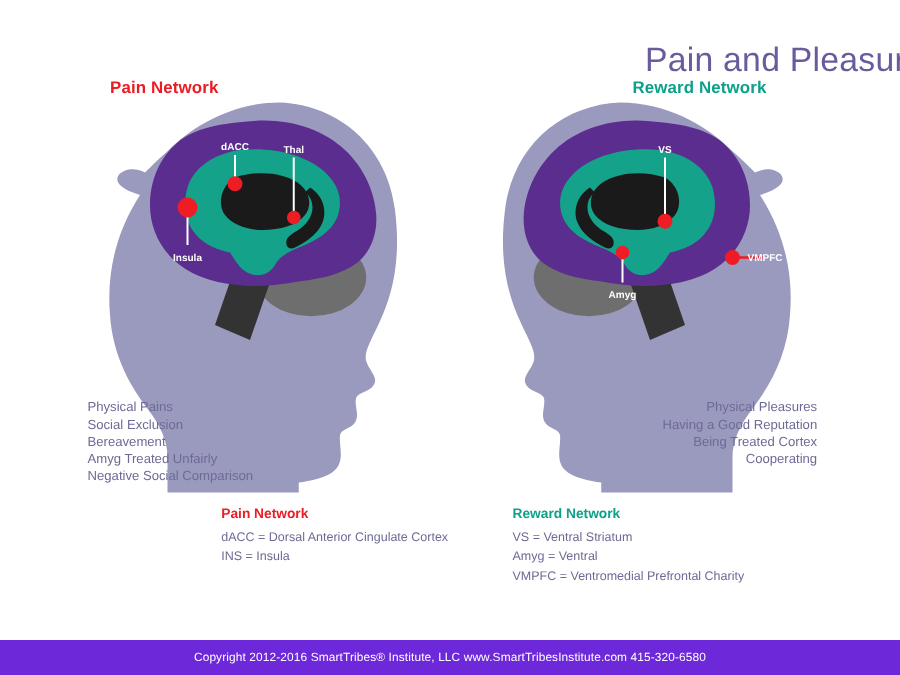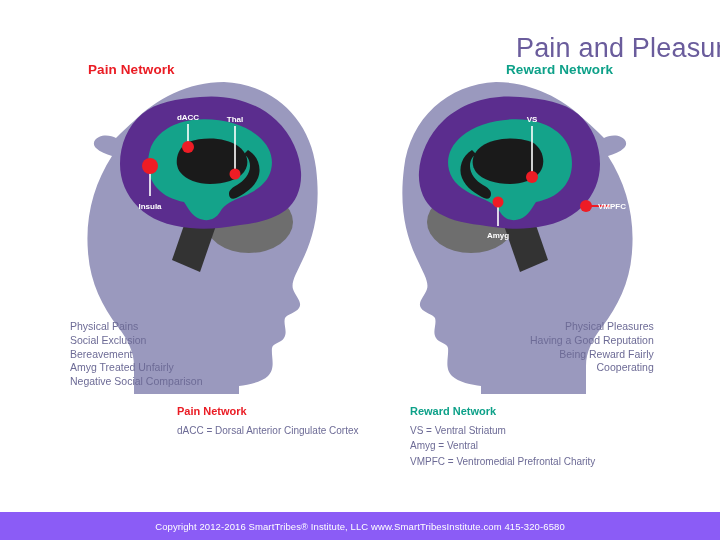--- a/index.html
+++ b/index.html
@@ -100,21 +100,21 @@
   .legend.reward .legend-title { color: #0ea189; }
   .legend .legend-row { color: #6d6b96; }
 
   
   .footer-bar {
     position: absolute;
     left: 0;
     bottom: 0;
     width: 720px;
     height: 28px;
-    background: #8b5cf6;
+    background: #6d28d9;
     display: flex;
     align-items: center;
     justify-content: center;
     text-align: right;
   }
   .footer-text {
     color: #ffffff;
     font-size: 9.5px;
     white-space: nowrap;
     letter-spacing: 0.1px;
@@ -308,27 +308,28 @@
     <div>Physical Pains</div>
     <div>Social Exclusion</div>
     <div>Bereavement</div>
     <div>Amyg Treated Unfairly</div>
     <div>Negative Social Comparison</div>
   </div>
 
   <div class="desc-list reward">
     <div>Physical Pleasures</div>
     <div>Having a Good Reputation</div>
-    <div>Being Reward Fairly</div>
+    <div>Being Treated Cortex</div>
     <div>Cooperating</div>
   </div>
 
   <div class="legend pain">
     <div class="legend-title">Pain Network</div>
     <div class="legend-row">dACC = Dorsal Anterior Cingulate Cortex</div>
+    <div class="legend-row">INS = Insula</div>
   </div>
 
   <div class="legend reward">
     <div class="legend-title">Reward Network</div>
     <div class="legend-row">VS = Ventral Striatum</div>
     <div class="legend-row">Amyg = Ventral</div>
     <div class="legend-row">VMPFC = Ventromedial Prefrontal Charity</div>
   </div>
 
   <div class="footer-bar">

